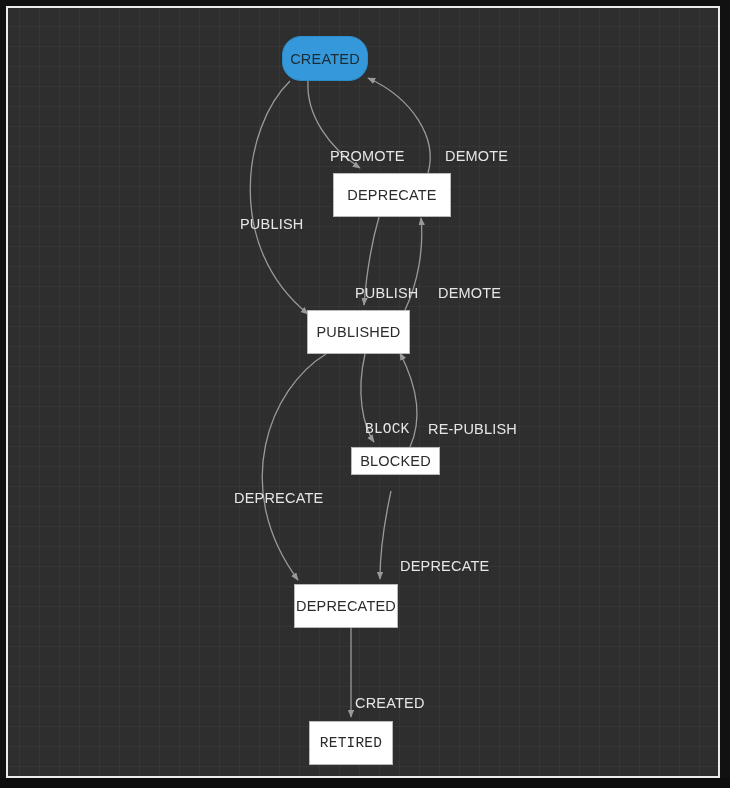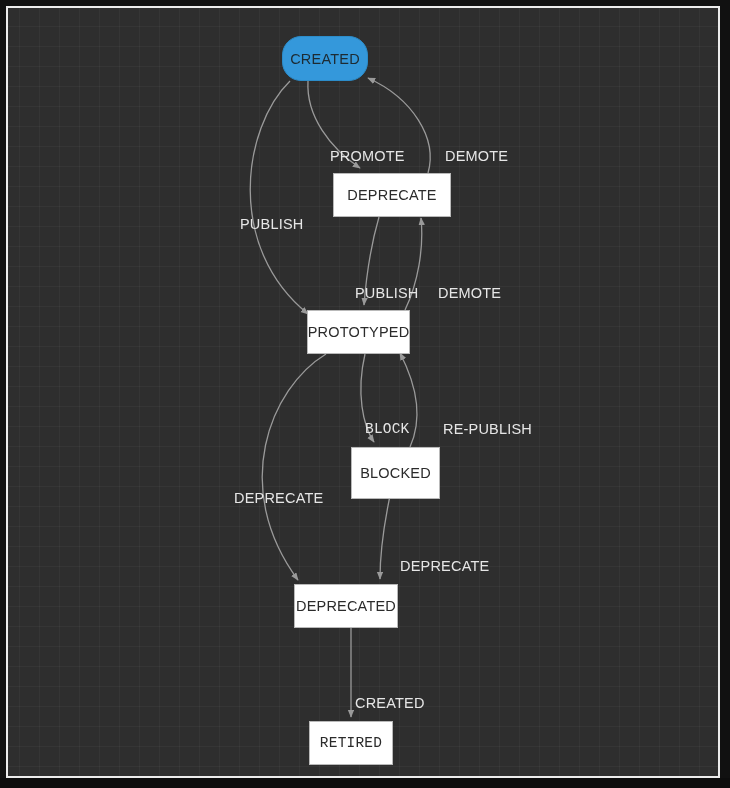--- a/index.html
+++ b/index.html
@@ -121,33 +121,33 @@
             <path d="M 402,439 C 415,410 409,378 392,345" fill="none" stroke="#9a9a9a" stroke-width="1.3" marker-end="url(#arrowhead)"></path>
             <path d="M 318,346 C 262,380 222,480 290,572" fill="none" stroke="#9a9a9a" stroke-width="1.3" marker-end="url(#arrowhead)"></path>
             <path d="M 383,483 C 375,520 372,550 372,571" fill="none" stroke="#9a9a9a" stroke-width="1.3" marker-end="url(#arrowhead)"></path>
             <path d="M 343,620 C 343,650 343,680 343,709" fill="none" stroke="#9a9a9a" stroke-width="1.3" marker-end="url(#arrowhead)"></path>
           </g>
       </svg>
 
       <div id="node-layer">
           <div class="node accent" style="left: 274px; top: 28px; width: 86px; height: 45px; border-radius: 19px;">CREATED</div>
           <div class="node" style="left: 325px; top: 165px; width: 118px; height: 44px;">DEPRECATE</div>
-          <div class="node" style="left: 299px; top: 302px; width: 103px; height: 44px;">PROTOTYPED</div>
-          <div class="node" style="left: 343px; top: 439px; width: 89px; height: 52px;">BLOCKED</div>
+          <div class="node" style="left: 299px; top: 302px; width: 103px; height: 44px;">PUBLISHED</div>
+          <div class="node" style="left: 343px; top: 439px; width: 89px; height: 28px;">BLOCKED</div>
           <div class="node" style="left: 286px; top: 576px; width: 104px; height: 44px;">DEPRECATED</div>
           <div class="node" style="left: 301px; top: 713px; width: 84px; height: 44px; font-family: Liberation Mono, monospace;">RETIRED</div>
         </div>
       <div id="label-layer">
           <div class="edge-label" style="left: 322px; top: 110px;">PROMOTE</div>
           <div class="edge-label" style="left: 437px; top: 110px;">DEMOTE</div>
           <div class="edge-label" style="left: 232px; top: 178px;">PUBLISH</div>
           <div class="edge-label" style="left: 347px; top: 247px;">PUBLISH</div>
           <div class="edge-label" style="left: 430px; top: 247px;">DEMOTE</div>
           <div class="edge-label" style="left: 357px; top: 383px; font-family: Liberation Mono, monospace;">BLOCK</div>
-          <div class="edge-label" style="left: 435px; top: 383px;">RE-PUBLISH</div>
+          <div class="edge-label" style="left: 420px; top: 383px;">RE-PUBLISH</div>
           <div class="edge-label" style="left: 226px; top: 452px;">DEPRECATE</div>
           <div class="edge-label" style="left: 392px; top: 520px;">DEPRECATE</div>
           <div class="edge-label" style="left: 347px; top: 657px;">CREATED</div>
         </div>
 
     </div>
   </div>
 
   <div id="bottom-bar"></div>
 </div>

